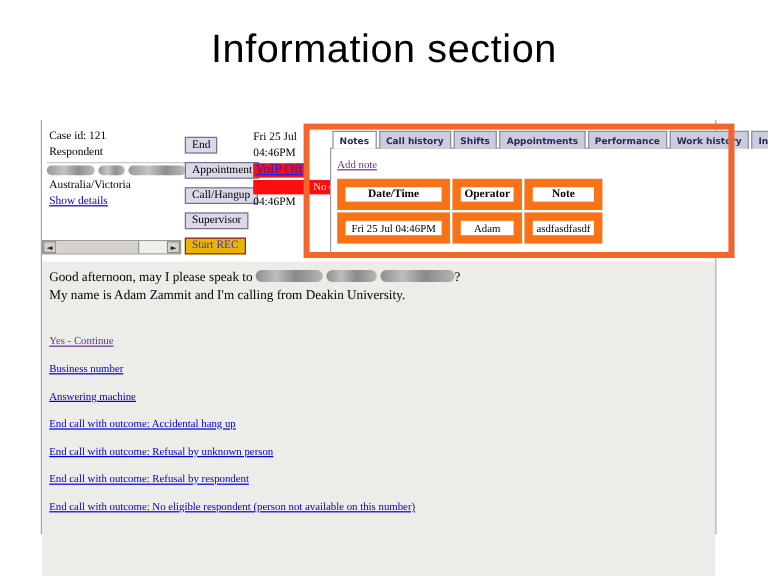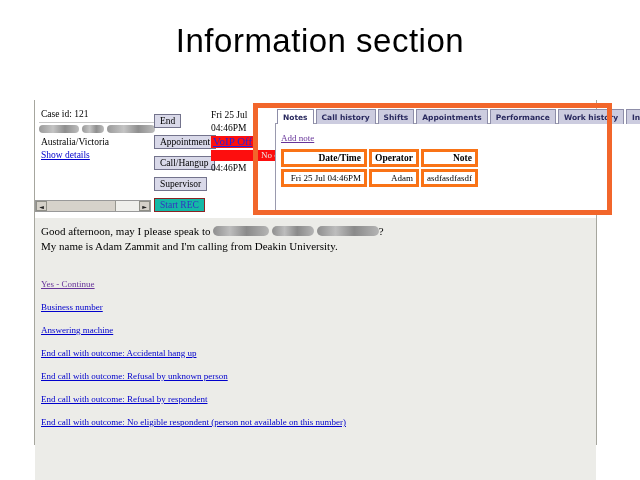--- a/index.html
+++ b/index.html
@@ -33,21 +33,21 @@
   .scroll-track { flex: 1; position: relative; background: #efefeb; }
   .scroll-thumb { position: absolute; left: 0; top: 0; width: 74%; height: 100%;
     background: #d6d2ca; border-right: 1px solid #979790; }
 
   
   .btn-col { position: absolute; left: 119px; top: 10px; width: 62px; }
   .btn-line { margin-bottom: 3px; }
   .ui-btn { display: inline-block; background: #d9d9e9; border: 1px solid #73738c;
     font-family: "Liberation Serif", serif; font-size: 9.5px; color: #000;
     padding: 1px 5px; cursor: pointer; white-space: nowrap; }
-  .record-btn { background: #14b8a6; border-color: #8c2222; color: #3434c0; }
+  .record-btn { background: #eab308; border-color: #8c2222; color: #3434c0; }
 
   
   .status-col { position: absolute; left: 176px; top: 9px; width: 46px;
     font-size: 9.5px; line-height: 13px; color: #000; }
   .status-line { white-space: nowrap; }
   .status-box { background: #fd0e0e; display: inline-block; padding: 0 2px; margin: 1px 0; line-height: 11px; }
   .voip-text { color: #2222dd; text-decoration: underline; font-size: 11px; cursor: pointer; }
   .nocall-text { color: #ebebeb; font-size: 9px; margin-left: 48px; }
 
   
@@ -55,21 +55,21 @@
   .tab-row { display: flex; align-items: flex-end; margin-left: 2px; }
   .tab { background: #ccccdf; border: 1px solid #8d8da8; border-bottom: none;
     padding: 3px 5px 2px; margin-right: 2px; white-space: nowrap; cursor: pointer;
     font-family: "DejaVu Sans", sans-serif; font-size: 7.5px; font-weight: bold; color: #29295e;
     position: relative; z-index: 2; }
   .tab.active { background: #fff; }
   .tab-panel { border: 1px solid #9a9aae; background: #fff; height: 84px; margin-top: -1px;
     padding: 3px 5px; position: relative; z-index: 1; }
   .add-note { font-size: 9px; }
   table.notes { border-collapse: separate; border-spacing: 2px; margin: 2px 0 0 -2px; font-size: 9px; }
-  table.notes th, table.notes td { border: 3px solid #f97316; padding: 0 3px; text-align: right;
+  table.notes th, table.notes td { border: 7px solid #f97316; padding: 0 3px; text-align: center;
     height: 12px; white-space: nowrap; font-weight: normal; }
   table.notes th { font-weight: bold; font-size: 9.5px; }
   .col-datetime { min-width: 74px; } .col-operator { min-width: 36px; } .col-note { min-width: 42px; }
 
   
   .orange-box { position: absolute; left: 253px; top: 103px; width: 349px; height: 102px;
     border: 5px solid #f2662b; z-index: 5; pointer-events: none; }
 
   
   .gray-area { position: absolute; left: 0; top: 118px; width: 100%; height: 266px;
@@ -85,20 +85,21 @@
 </style>
 </head>
 <body>
 
 <div class="slide-title">Information section</div>
 
 <div class="screenshot">
 
   <div class="case-panel">
     <div class="case-line">Case id: 121</div>
+    <div class="case-line">Respondent</div>
     <div class="redacted-strip">
       <span class="blob" style="width:40px"></span>
       <span class="blob" style="width:22px"></span>
       <span class="blob" style="width:48px"></span>
     </div>
     <div class="case-line">Australia/Victoria</div>
     <div class="case-line"><span class="link-blue">Show details</span></div>
   </div>
 
   <div class="hscroll">

